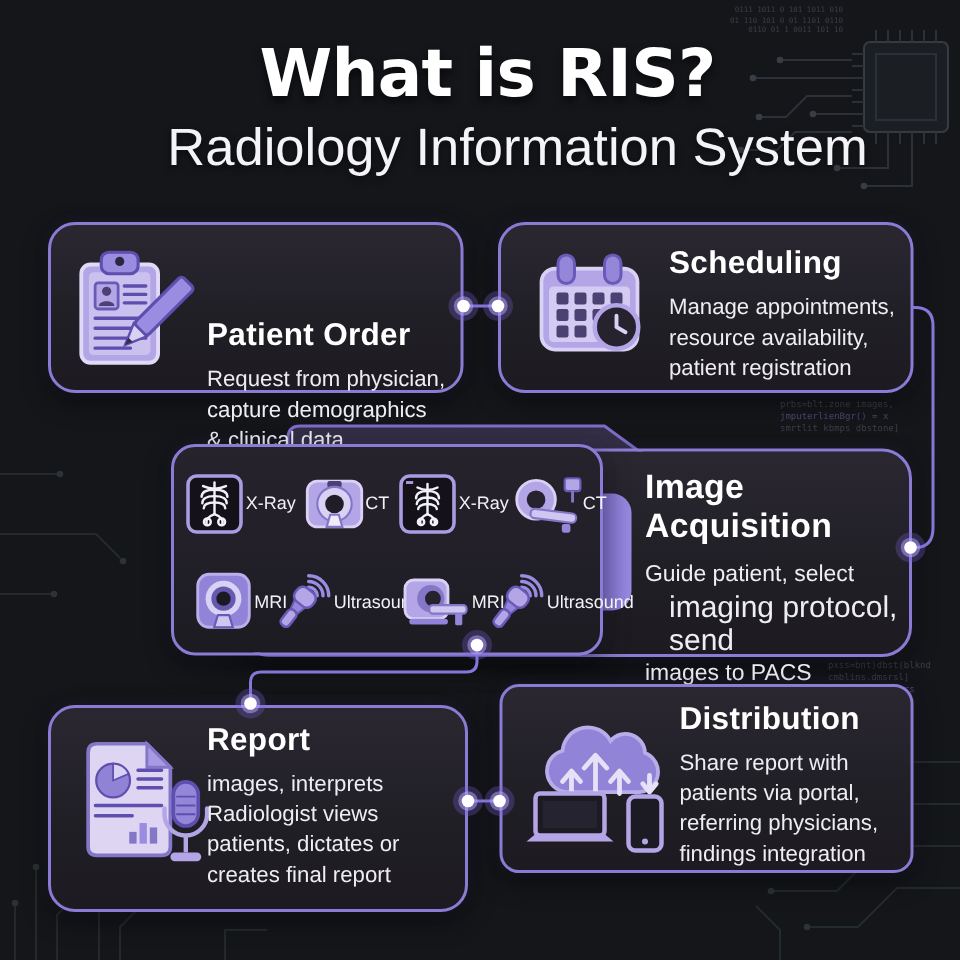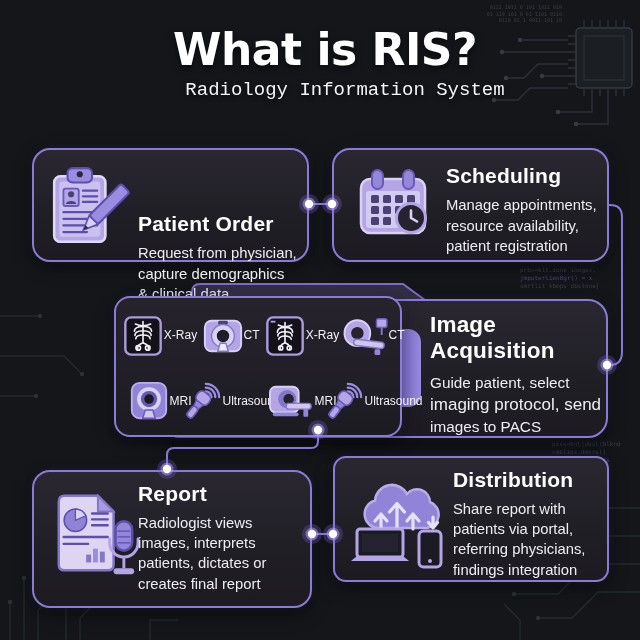--- a/index.html
+++ b/index.html
@@ -5,21 +5,21 @@
   html,body{margin:0;padding:0;background:#101216;}
   .stage{
     position:relative;width:640px;height:640px;overflow:hidden;
     background:#14161a;
     font-family:"Liberation Sans",sans-serif;color:#fff;
   }
   
   .hdr{position:absolute;left:0;right:0;text-align:center;z-index:5;padding-left:10px;}
   .hdr-title{top:24px;font-family:"DejaVu Sans",sans-serif;font-weight:bold;font-size:44px;
     letter-spacing:-0.5px;text-shadow:0 3px 6px rgba(0,0,0,.6);}
-  .hdr-sub{top:79px;font-family:Liberation Mono, monospace;font-weight:normal;font-size:19px;
+  .hdr-sub{top:79px;font-family:Liberation Sans, sans-serif;font-weight:normal;font-size:35px;
     color:#f4f3f7;text-shadow:0 2px 5px rgba(0,0,0,.55);margin-left:40px;}
   
   .card{position:absolute;box-sizing:border-box;border:2px solid #8a7bd4;border-radius:18px;
     background:linear-gradient(180deg,#2a2731 0%,#211f26 55%,#1d1b21 100%);
     box-shadow:0 6px 18px rgba(0,0,0,.45), 0 0 10px rgba(130,110,220,.10);z-index:4;}
   .card-text{position:absolute;}
   .card-title{font-size:21px;font-weight:bold;letter-spacing:.2px;margin:0 0 7px 0;color:#fff;}
   .card-line{font-size:14.8px;line-height:20.6px;color:#eeedf3;}
   .icon-box{position:absolute;}
   
@@ -199,21 +199,21 @@
 
   <svg class="band-svg" width="400" height="22" viewBox="0 0 400 22">
     <path d="M10,21 L10,10 Q10,2 18,2 L221,2 L247,21 Z" fill="#353046"></path>
     <path d="M10,21 L10,10 Q10,2 18,2 L221,2 L247,21" fill="none" stroke="#7e6ecb" stroke-width="2"></path>
   </svg>
 
   <div class="card card-main">
     <div class="card-text" style="left:268px;top:11px;">
       <div class="card-title" style="font-size:22.5px;margin-bottom:8px;">Image Acquisition</div>
       <div class="card-line" style="font-size:15.3px;line-height:22px;">Guide patient, select</div>
-      <div class="card-line" style="font-size:17px;line-height:22px;">imaging protocol, send</div>
+      <div class="card-line" style="font-size:20px;line-height:22px;margin-left:16px;">imaging protocol, send</div>
       <div class="card-line" style="font-size:15.3px;line-height:22px;">images to PACS</div>
     </div>
   </div>
 
   <div class="tab"></div>
 
   <div class="card card-modality">
     <div class="mod-grid">
 
       <div class="mod-cell">
@@ -374,22 +374,22 @@
       <rect x="68" y="34" width="17" height="30" rx="8.5" fill="#9486d8" stroke="#5e4eae" stroke-width="2.5"></rect>
       <g stroke="#5e4eae" stroke-width="1.3" fill="none">
         <path d="M70,44 H83 M70,50 H83 M70,56 H83"></path>
       </g>
       <path d="M62,52 V56 A14.5,14.5 0 0 0 91,56 V52" fill="none" stroke="#b3a5e6" stroke-width="3" stroke-linecap="round"></path>
       <path d="M76.5,71 V82" stroke="#b3a5e6" stroke-width="3"></path>
       <rect x="66" y="82" width="21" height="6" rx="3" fill="#b3a5e6"></rect>
     </svg>
     <div class="card-text" style="left:104px;top:10px;">
       <div class="card-title">Report</div>
+      <div class="card-line" style="line-height:20.2px">images, interprets</div>
       <div class="card-line" style="line-height:20.2px">Radiologist views</div>
-      <div class="card-line" style="line-height:20.2px">images, interprets</div>
       <div class="card-line" style="line-height:20.2px">patients, dictates or</div>
       <div class="card-line" style="line-height:20.2px">creates final report</div>
     </div>
   </div>
 
   <div class="card" style="left:333px;top:456px;width:276px;height:126px;border-radius:13px;">
     <svg class="icon-box" style="left:10px;top:12px" width="104" height="102" viewBox="0 0 104 100">
       <path d="M33,57 A14,14 0 0 1 30,29.5 A17,17 0 0 1 62,23 A13,13 0 0 1 85,31 A13.5,13.5 0 0 1 82,57 Z" fill="#9184d8" stroke="#b9ace8" stroke-width="2.5"></path>
       <g stroke="#e6e1f7" stroke-width="3.2" fill="none" stroke-linecap="round" stroke-linejoin="round">
         <path d="M52,60 V33 M44.5,41 L52,32.5 L59.5,41"></path>

